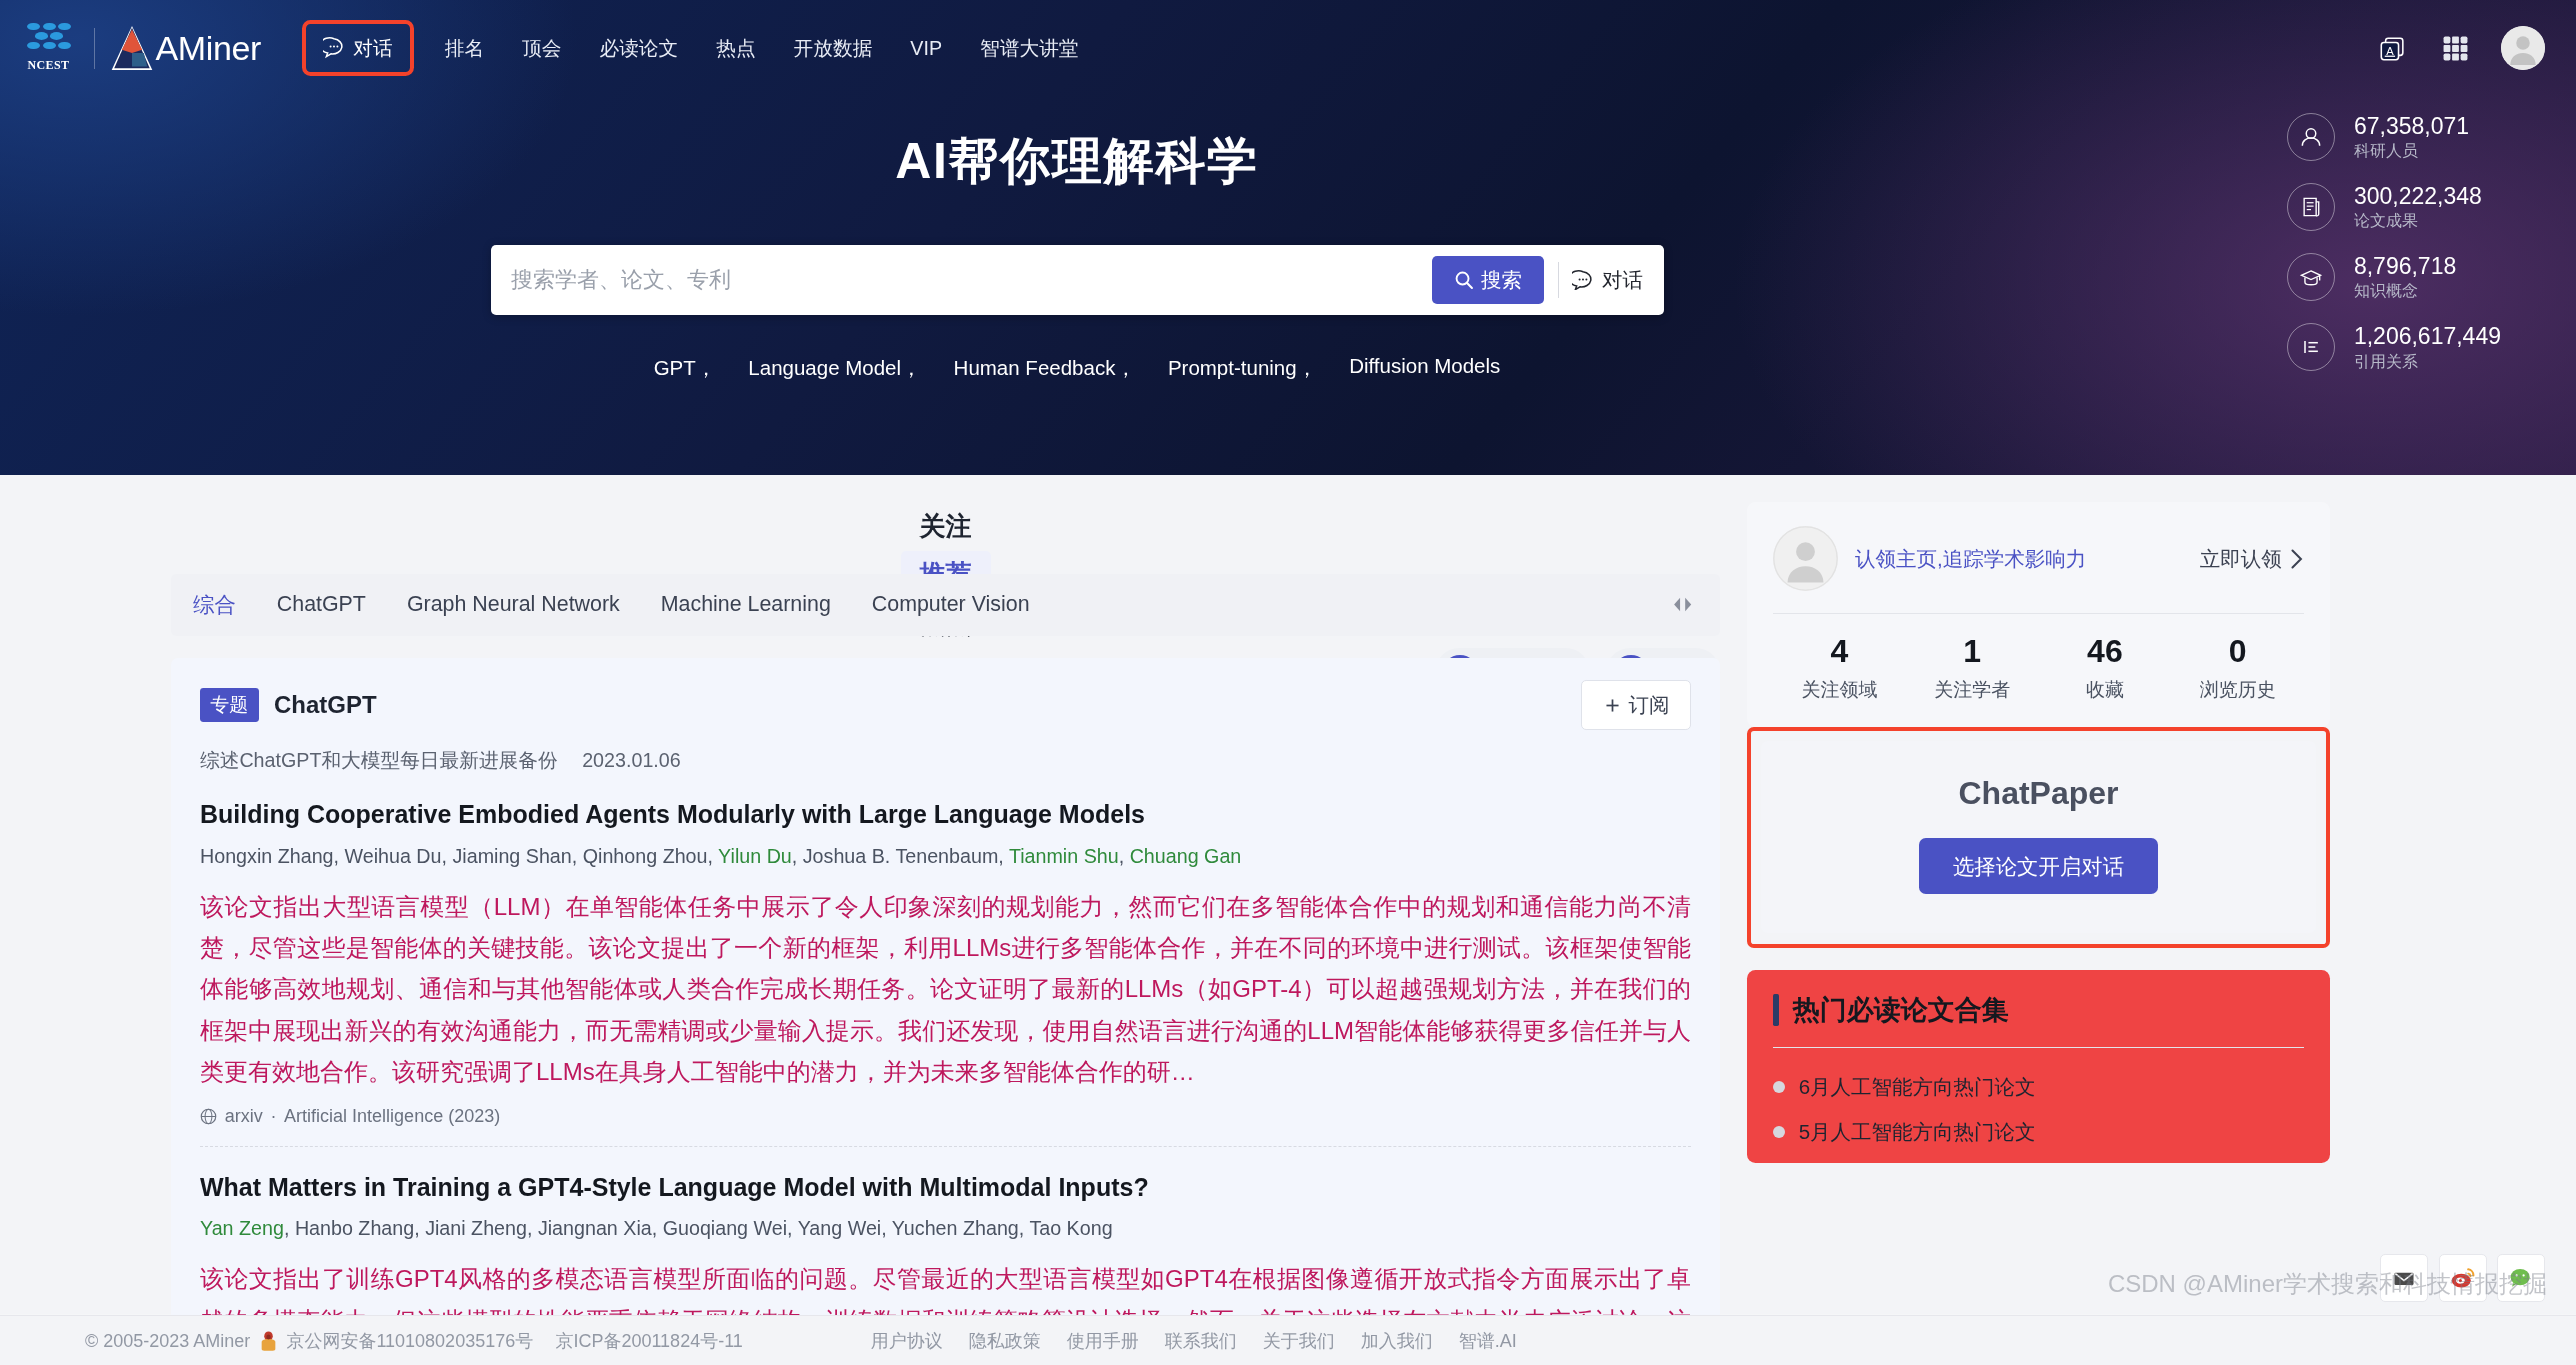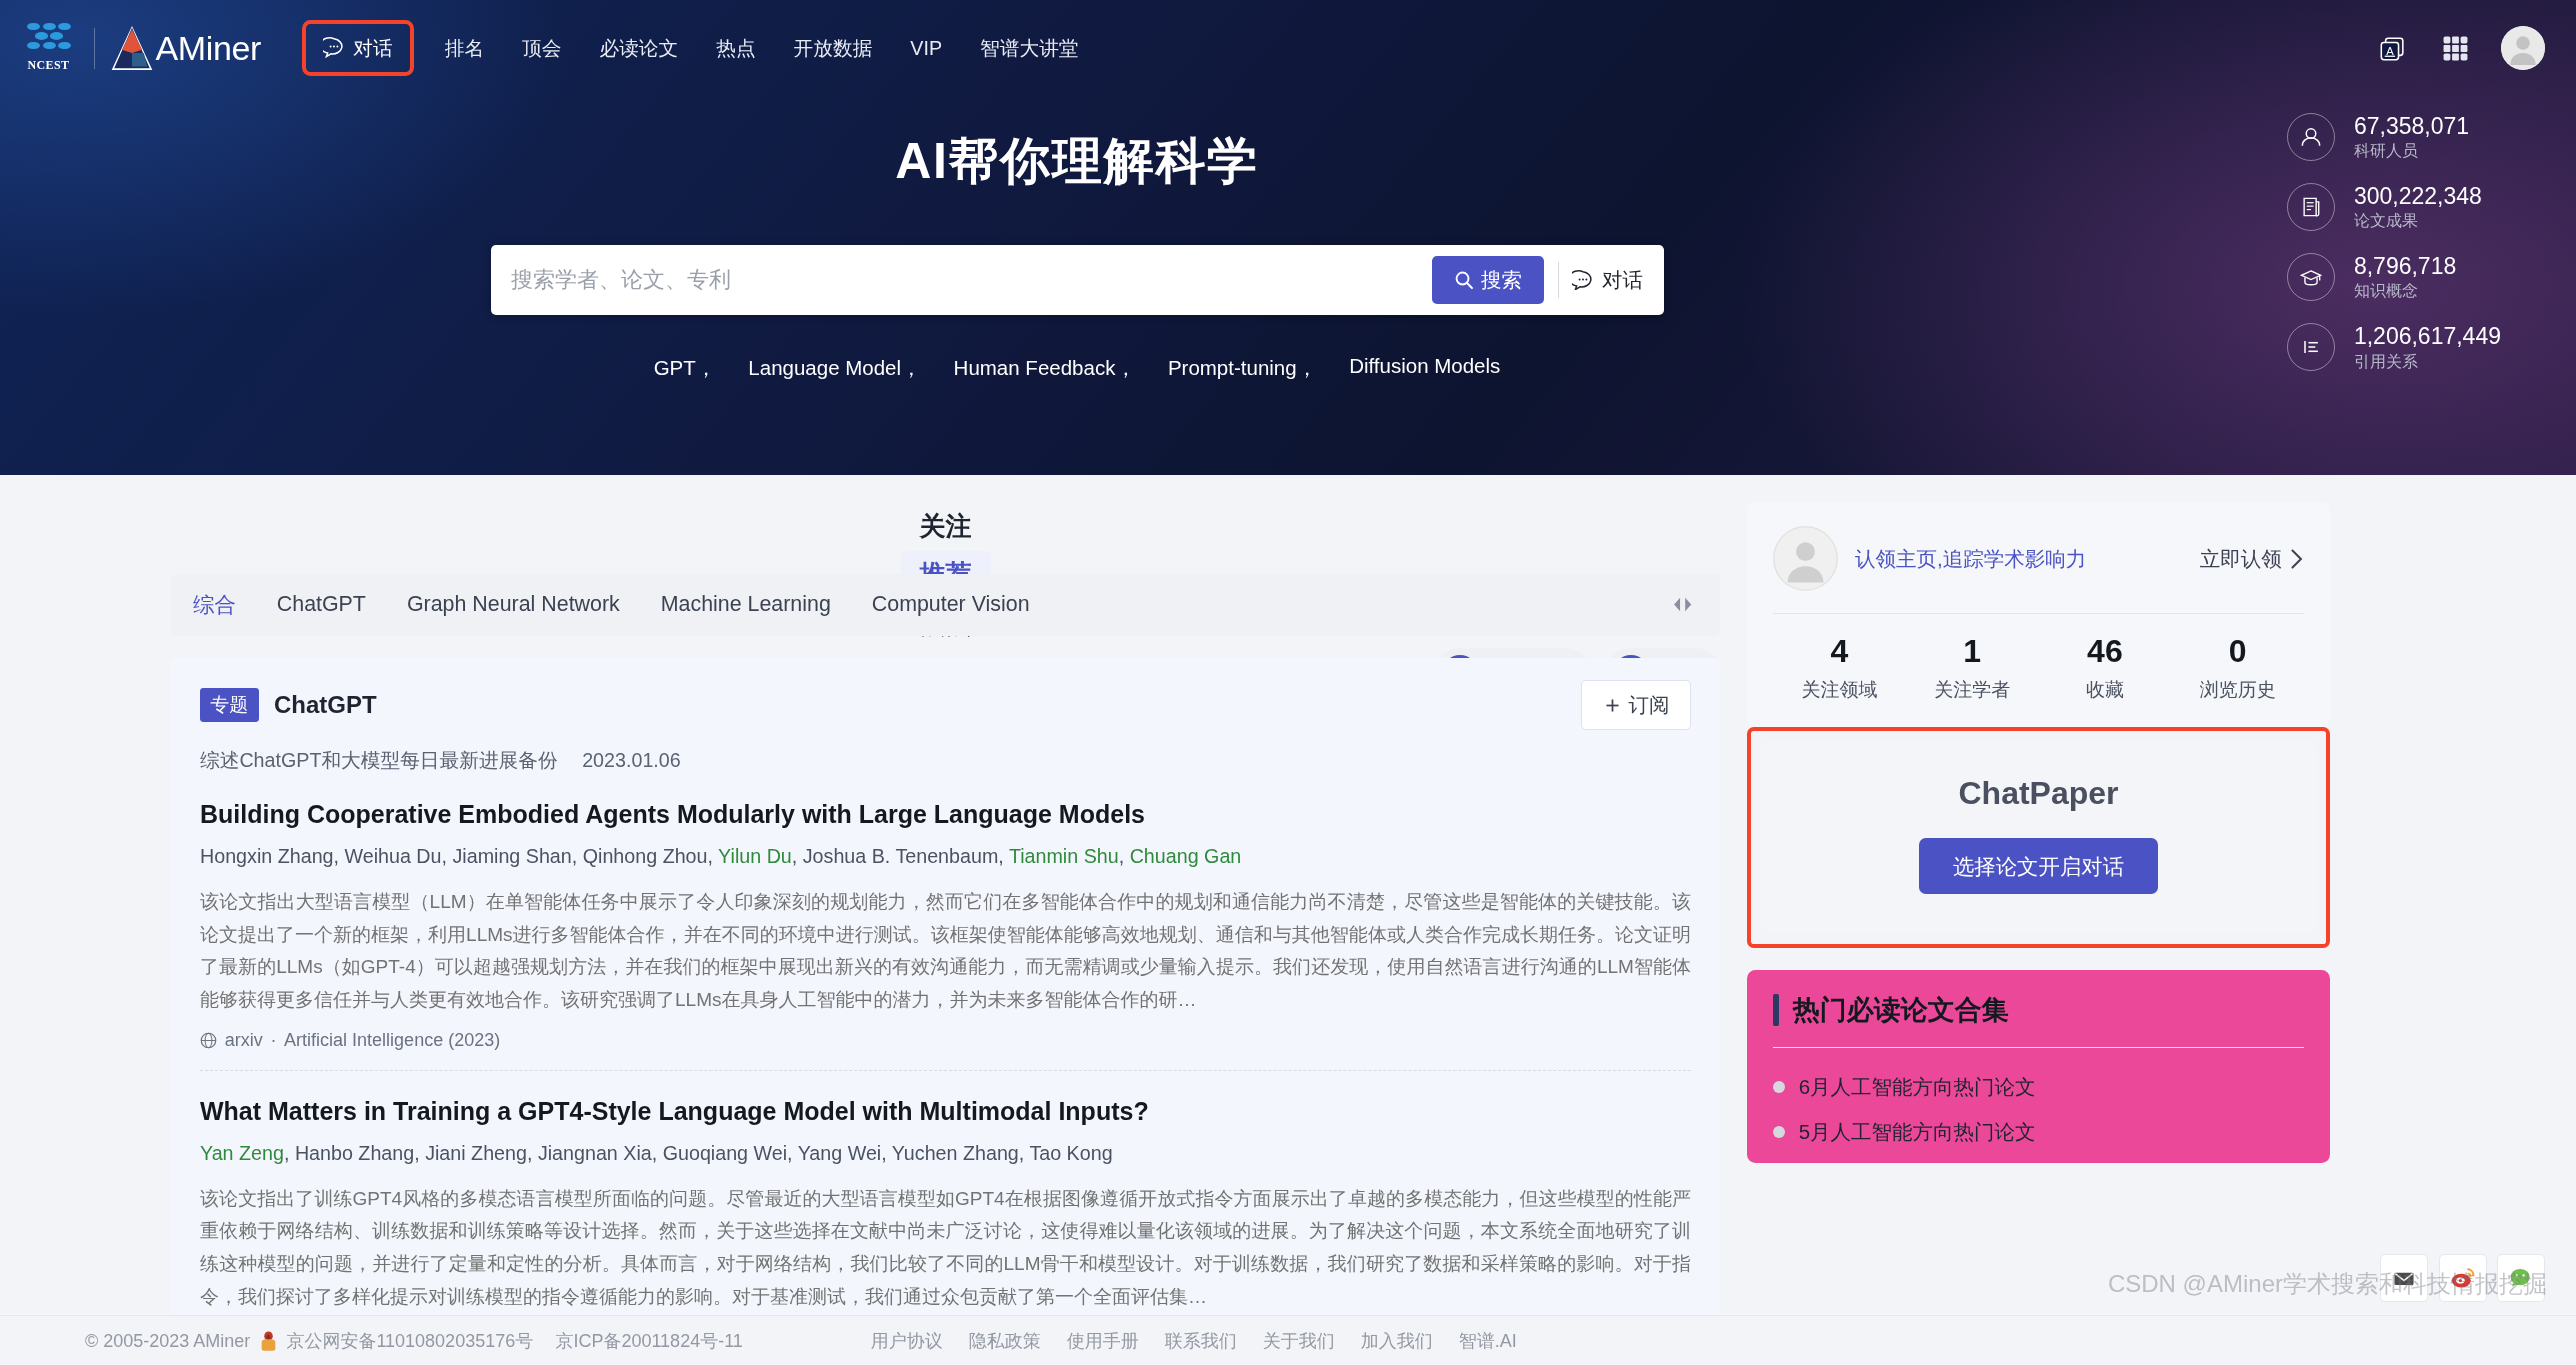--- a/index.html
+++ b/index.html
@@ -143,21 +143,21 @@
     padding: 10.3px 20.5px; font-size: 20.5px; color: #3b4252; cursor: pointer;
   }
   .card-sub { margin-top: 17px; font-size: 19.7px; color: #5b6270; }
   .card-sub .date { margin-left: 19px; color: #5b6270; }
 
   .paper { margin-top: 24px; }
   .paper-title { font-size: 25px; color: #14181f; font-weight: bold; cursor: pointer; line-height: 1.3; }
   .paper-authors { margin-top: 12px; font-size: 19.7px; color: #4b5362; line-height: 1.4; }
   .author-hl { color: #2f8a3b; }
   .paper-abs {
-    margin-top: 15.4px; font-size: 19px; color: #737373; line-height: 1.72;
+    margin-top: 15.4px; font-size: 24px; color: #be185d; line-height: 1.72;
     text-align: justify;
   }
   .paper-meta { margin-top: 13.7px; font-size: 18px; color: #6b7280; display: flex; align-items: center; gap: 7.7px; }
   .hr-dash { border: none; border-top: 0.9px dashed #d7dae2; margin: 19px 0 0 0; }
 
   
   .right-col { width: 583px; }
   .panel { background: #f6f7fa; border-radius: 8.5px; padding: 24px 26px; }
   .claim-row { display: flex; align-items: center; gap: 17px; }
   .claim-avatar {
@@ -179,21 +179,21 @@
     background: #f4f5f9; border-radius: 6.8px; padding: 34px 0 39px 0; text-align: center;
   }
   .cp-title { font-size: 32px; font-weight: bold; color: #4a5060; }
   .cp-sub { font-size: 21.4px; color: #5b6270; margin-top: 8.5px; }
   .cp-btn {
     margin-top: 26px; display: inline-block; background: #4a52c4; color: #fff;
     border: none; border-radius: 6.8px; padding: 13.7px 34px; font-size: 21.4px; cursor: pointer;
     font-family: "Liberation Sans", sans-serif;
   }
 
-  .hot-panel { margin-top: 22px; background: #ec4899; border-radius: 8.5px; padding: 22px 26px 8.5px 26px; }
+  .hot-panel { margin-top: 22px; background: #ef4444; border-radius: 8.5px; padding: 22px 26px 8.5px 26px; }
   .hot-head { display: flex; align-items: center; gap: 13.7px; }
   .hot-bar { width: 6px; height: 32px; background: #2b3b66; border-radius: 1.7px; }
   .hot-title { font-size: 27px; font-weight: bold; color: #14181f; }
   .hot-hr { border: none; border-top: 0.9px solid #e3e5ea; margin: 19px 0 17px 0; }
   .hot-item { display: flex; align-items: center; gap: 13.7px; font-size: 20.5px; color: #1e2430; padding: 8.5px 0; cursor: pointer; }
   .hot-dot { width: 12px; height: 12px; border-radius: 50%; background: #d6d8de; flex: none; }
 
   
   .footer {
     position: absolute; left: 0; bottom: 0; width: 100%; height: 51px;

